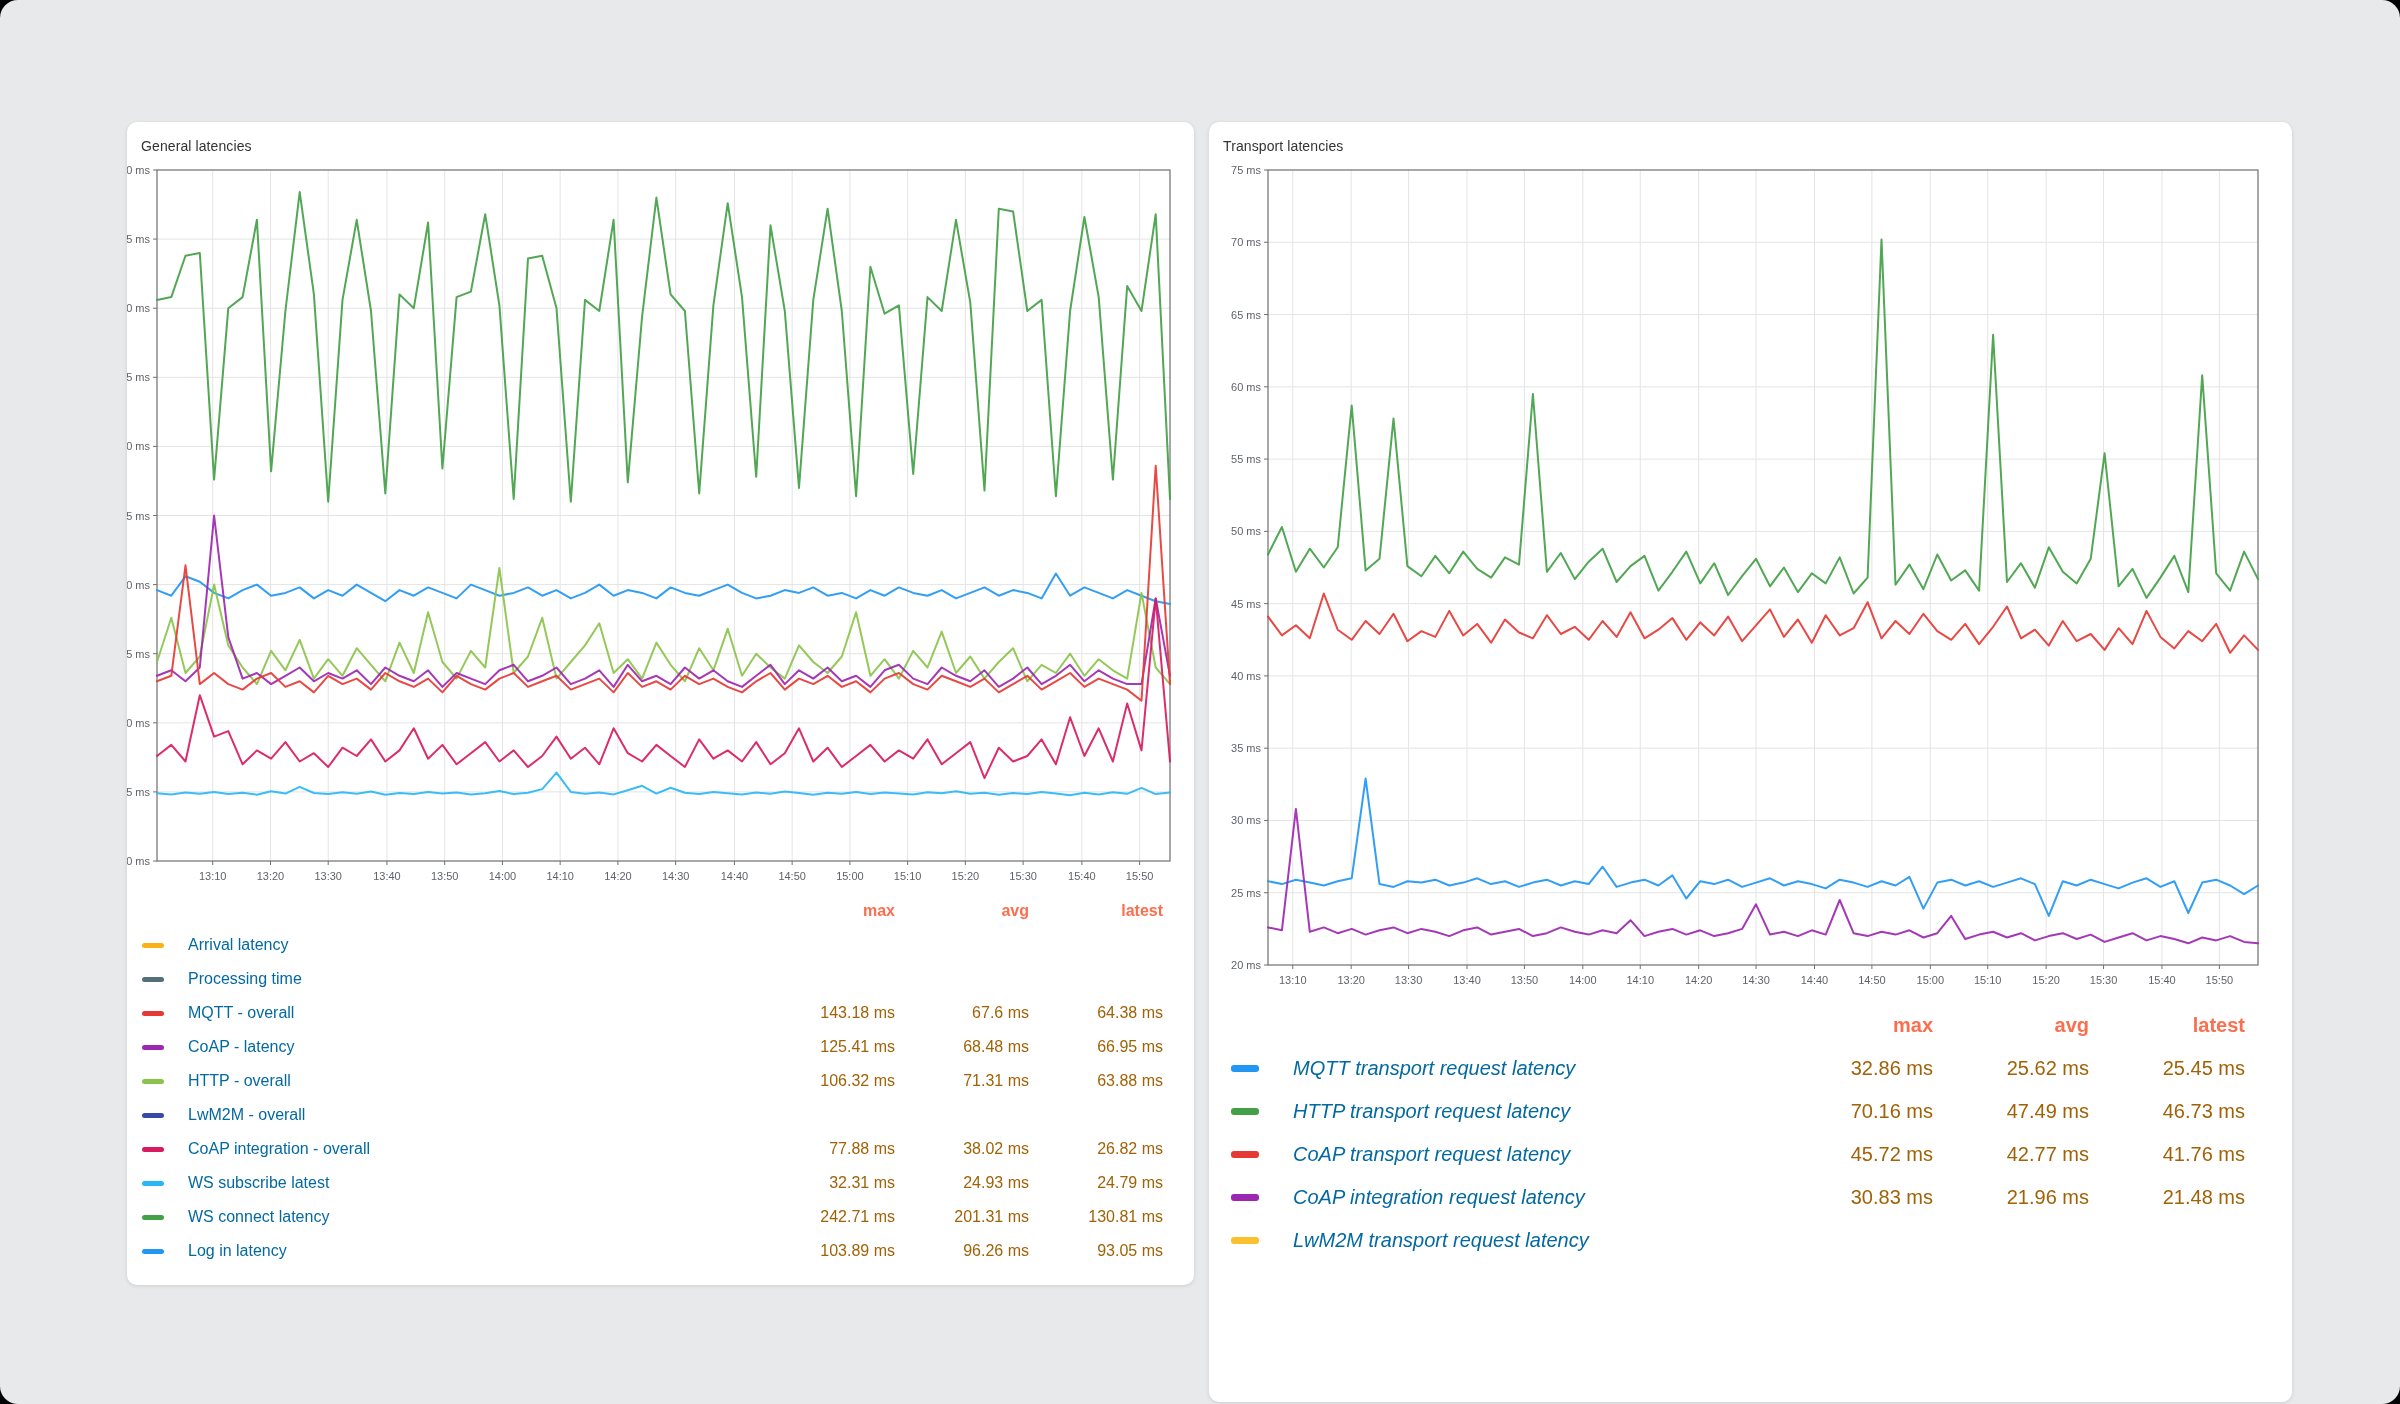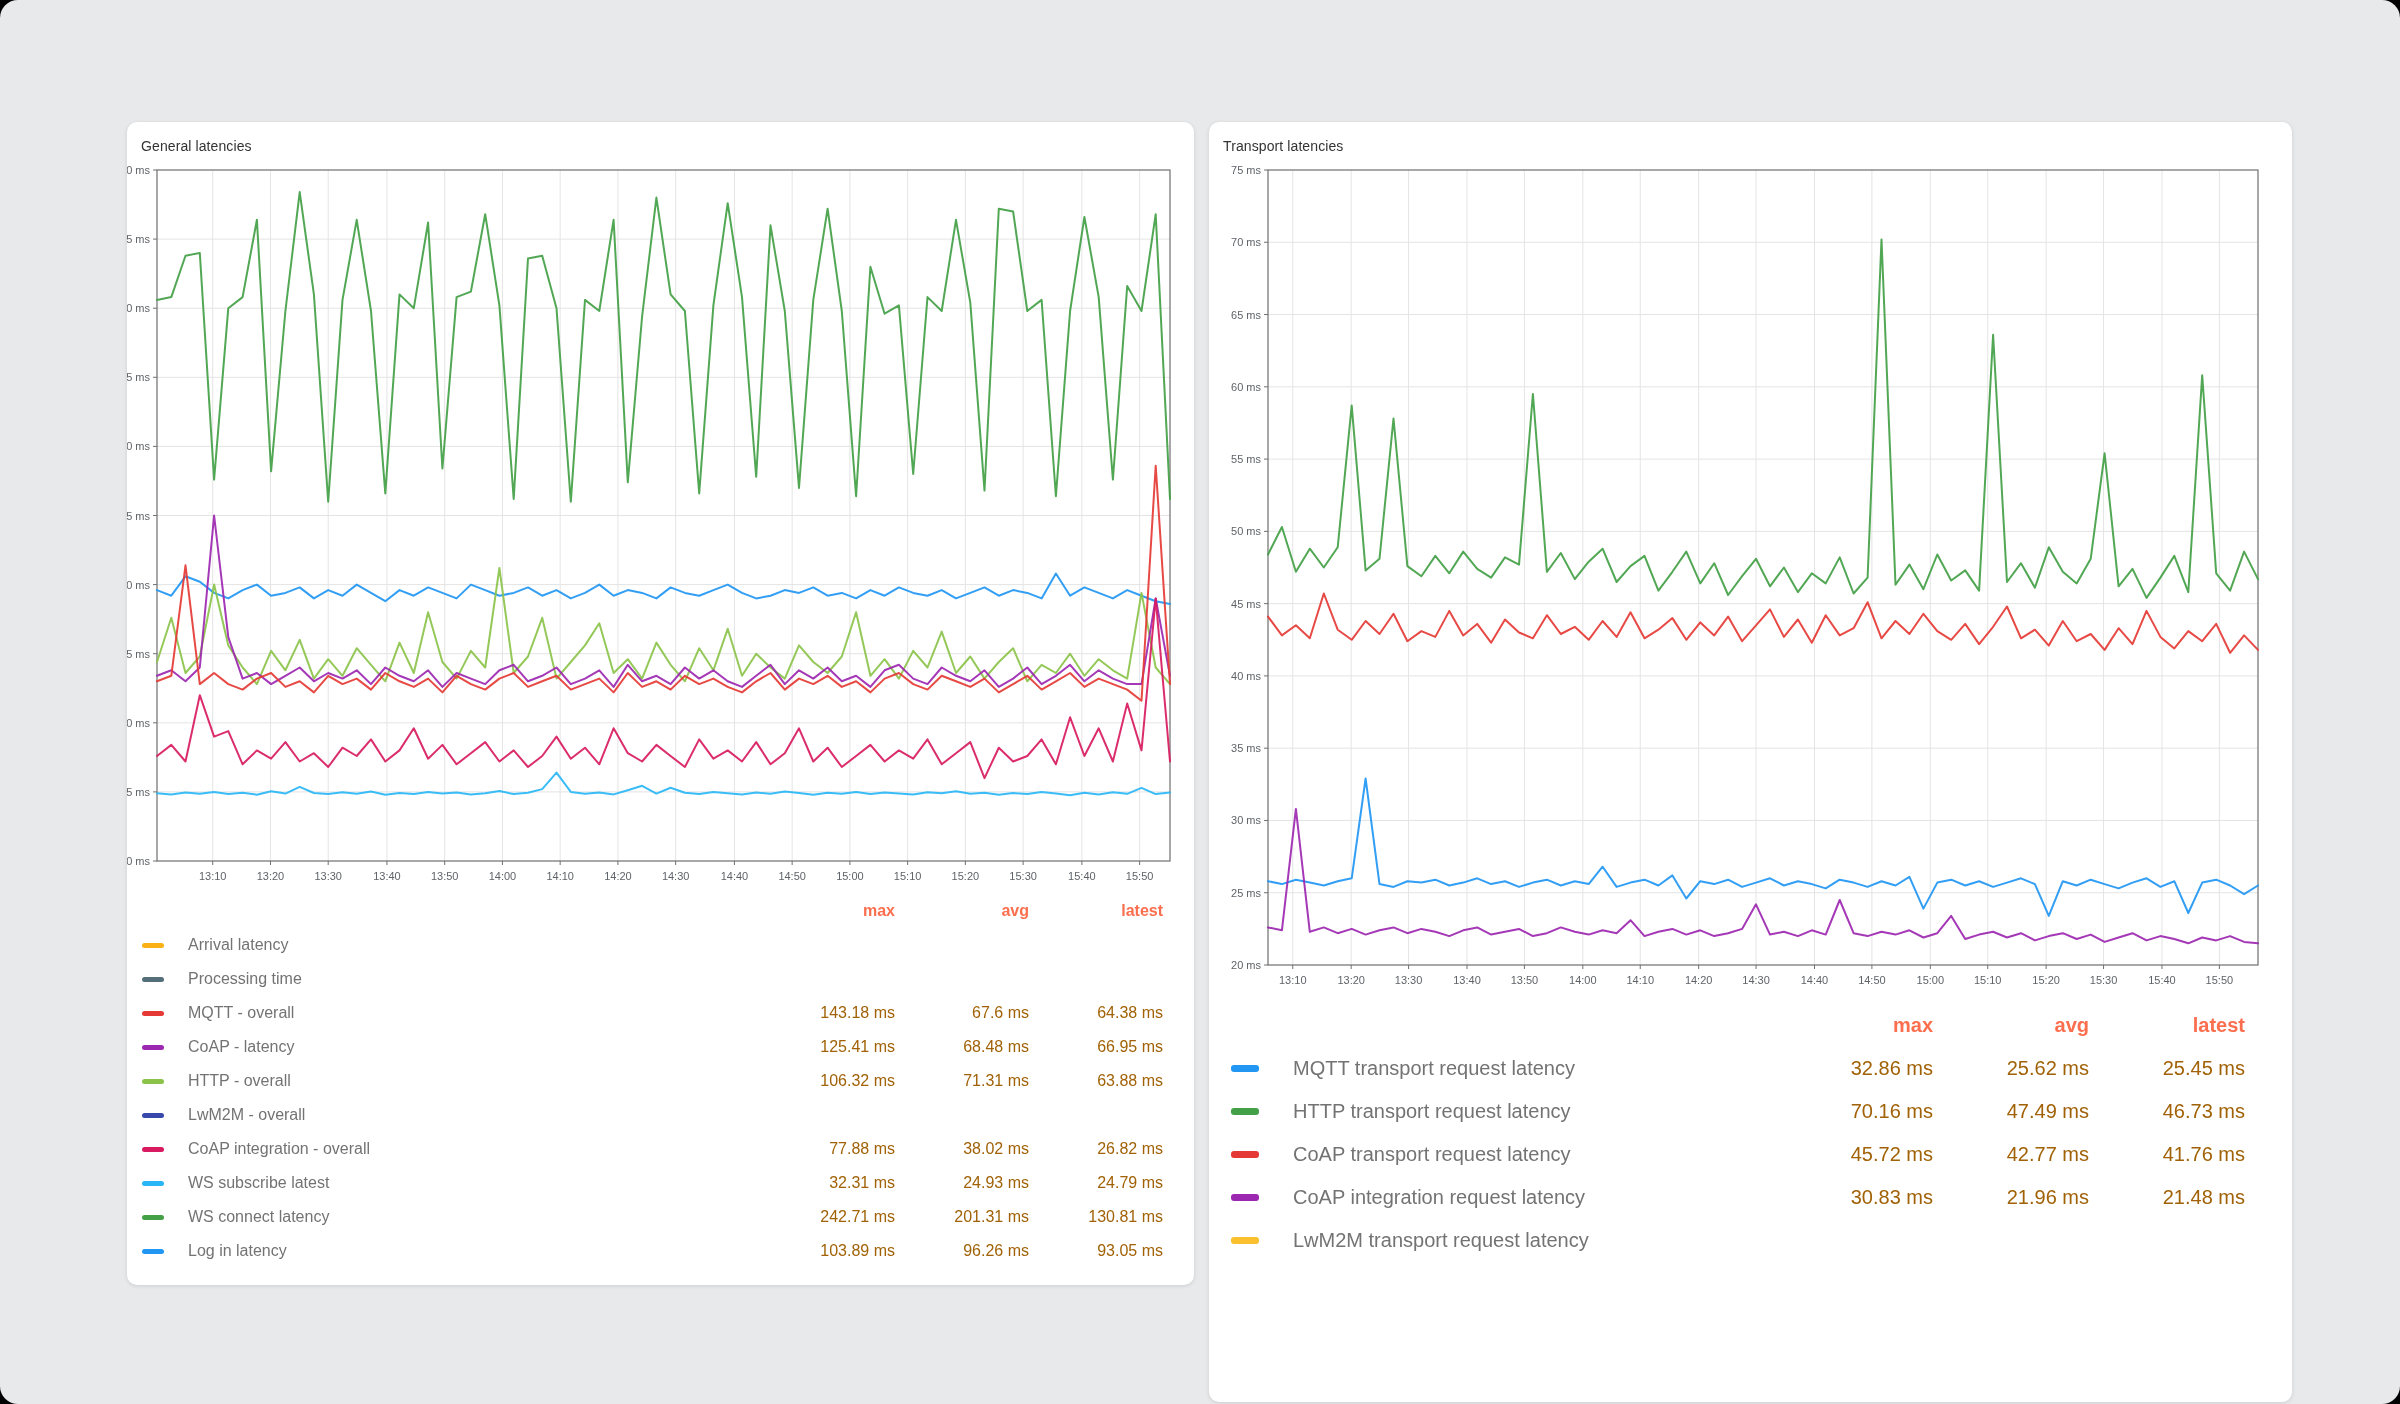--- a/index.html
+++ b/index.html
@@ -6,22 +6,22 @@
   .frame{position:absolute;inset:0;background:#e8e9eb;border-radius:18px;overflow:hidden;}
   .panel{position:absolute;background:#ffffff;border-radius:10px;box-shadow:0 1px 4px rgba(0,0,0,.12);}
   .panel-left{left:127px;top:122px;width:1067px;height:1163px;}
   .panel-right{left:1209px;top:122px;width:1083px;height:1280px;}
   .panel-title{position:absolute;left:14px;top:16px;margin:0;font-size:14px;font-weight:500;color:#333;letter-spacing:.1px;}
   .chart-svg{position:absolute;left:0;top:0;}
   .legend{position:absolute;}
   .legend-left{left:15px;top:772px;width:1037px;font-size:16px;--cols:1fr 134px 134px 134px;--rowh:34px;}
   .legend-right{left:22px;top:882px;width:1020px;font-size:20px;--cols:1fr 156px 156px 156px;--rowh:43px;}
   .lg-row{display:grid;grid-template-columns:var(--cols);align-items:center;height:var(--rowh);}
-  .lg-label{display:flex;align-items:center;gap:24px;color:#737373;white-space:nowrap;cursor:pointer;}
-  .legend-right .lg-label{gap:34px;}
+  .lg-label{display:flex;align-items:center;gap:24px;color:#0369a1;white-space:nowrap;cursor:pointer;}
+  .legend-right .lg-label{gap:34px;font-style:italic;}
   .sw{width:22px;height:5px;border-radius:3px;flex:0 0 auto;}
   .legend-right .sw{width:28px;height:7px;}
   .lg-val{text-align:right;padding-right:16px;color:#a16207;white-space:nowrap;}
   .legend-right .lg-val{padding-right:6px;}
   .lg-head .lg-val{font-weight:700;}
 </style>
 </head>
 <body>
 
 <div class="frame">

